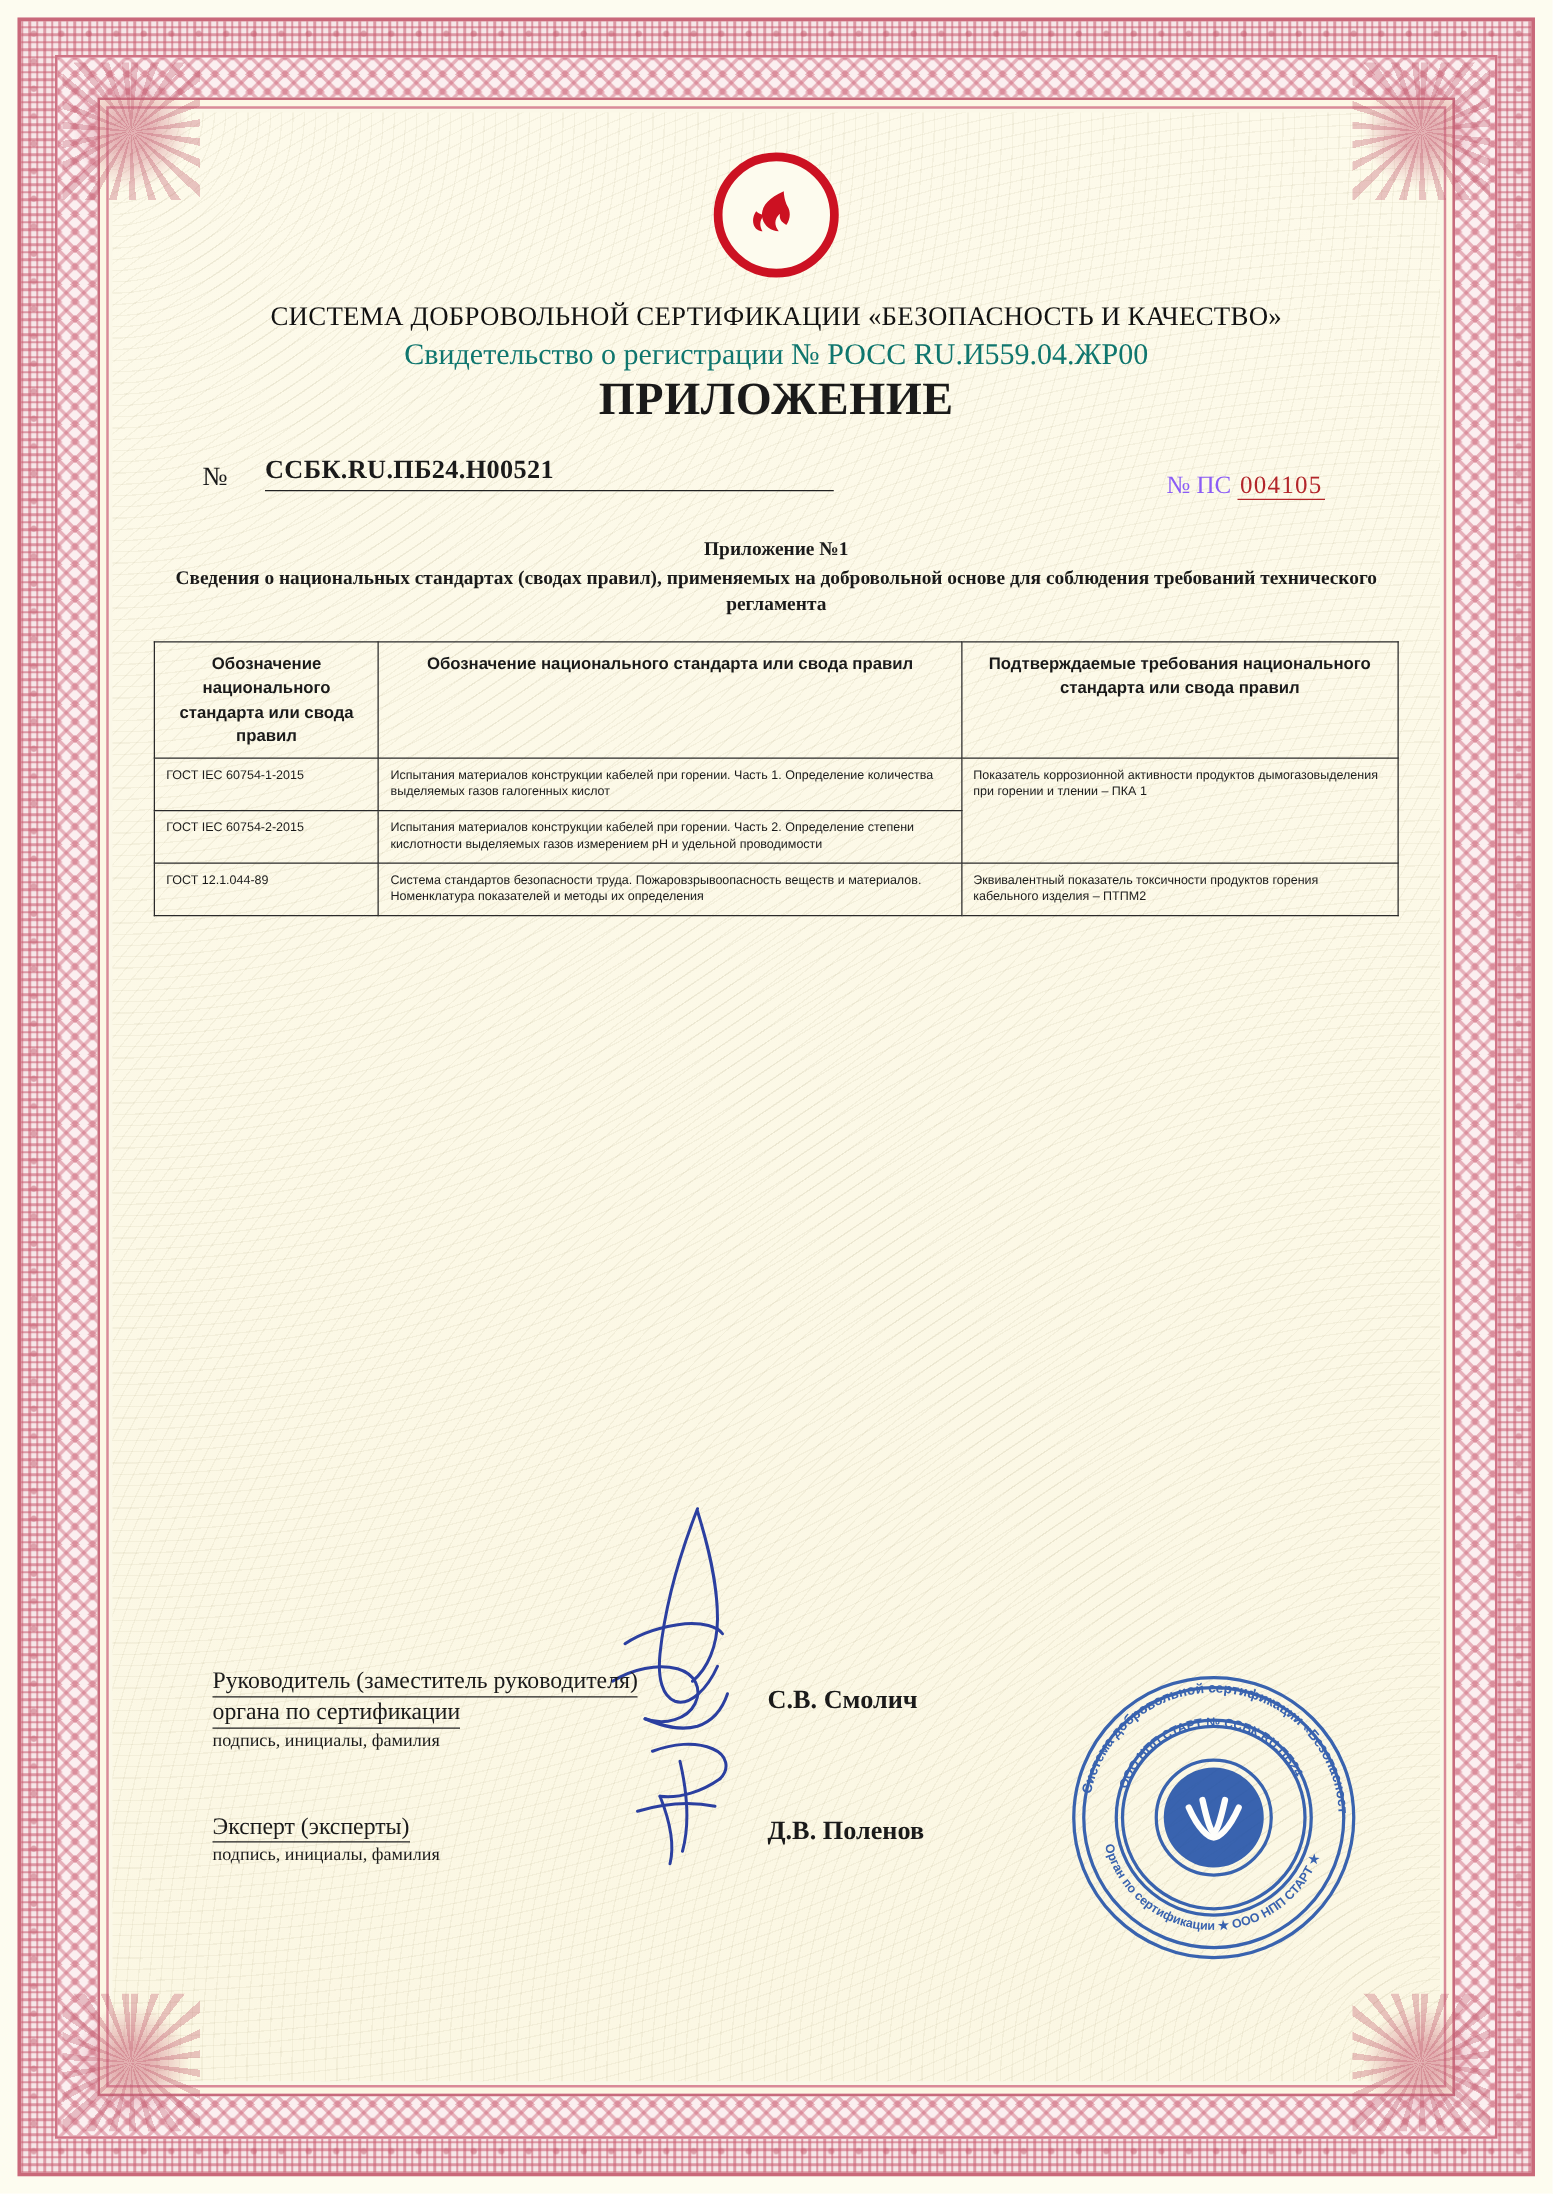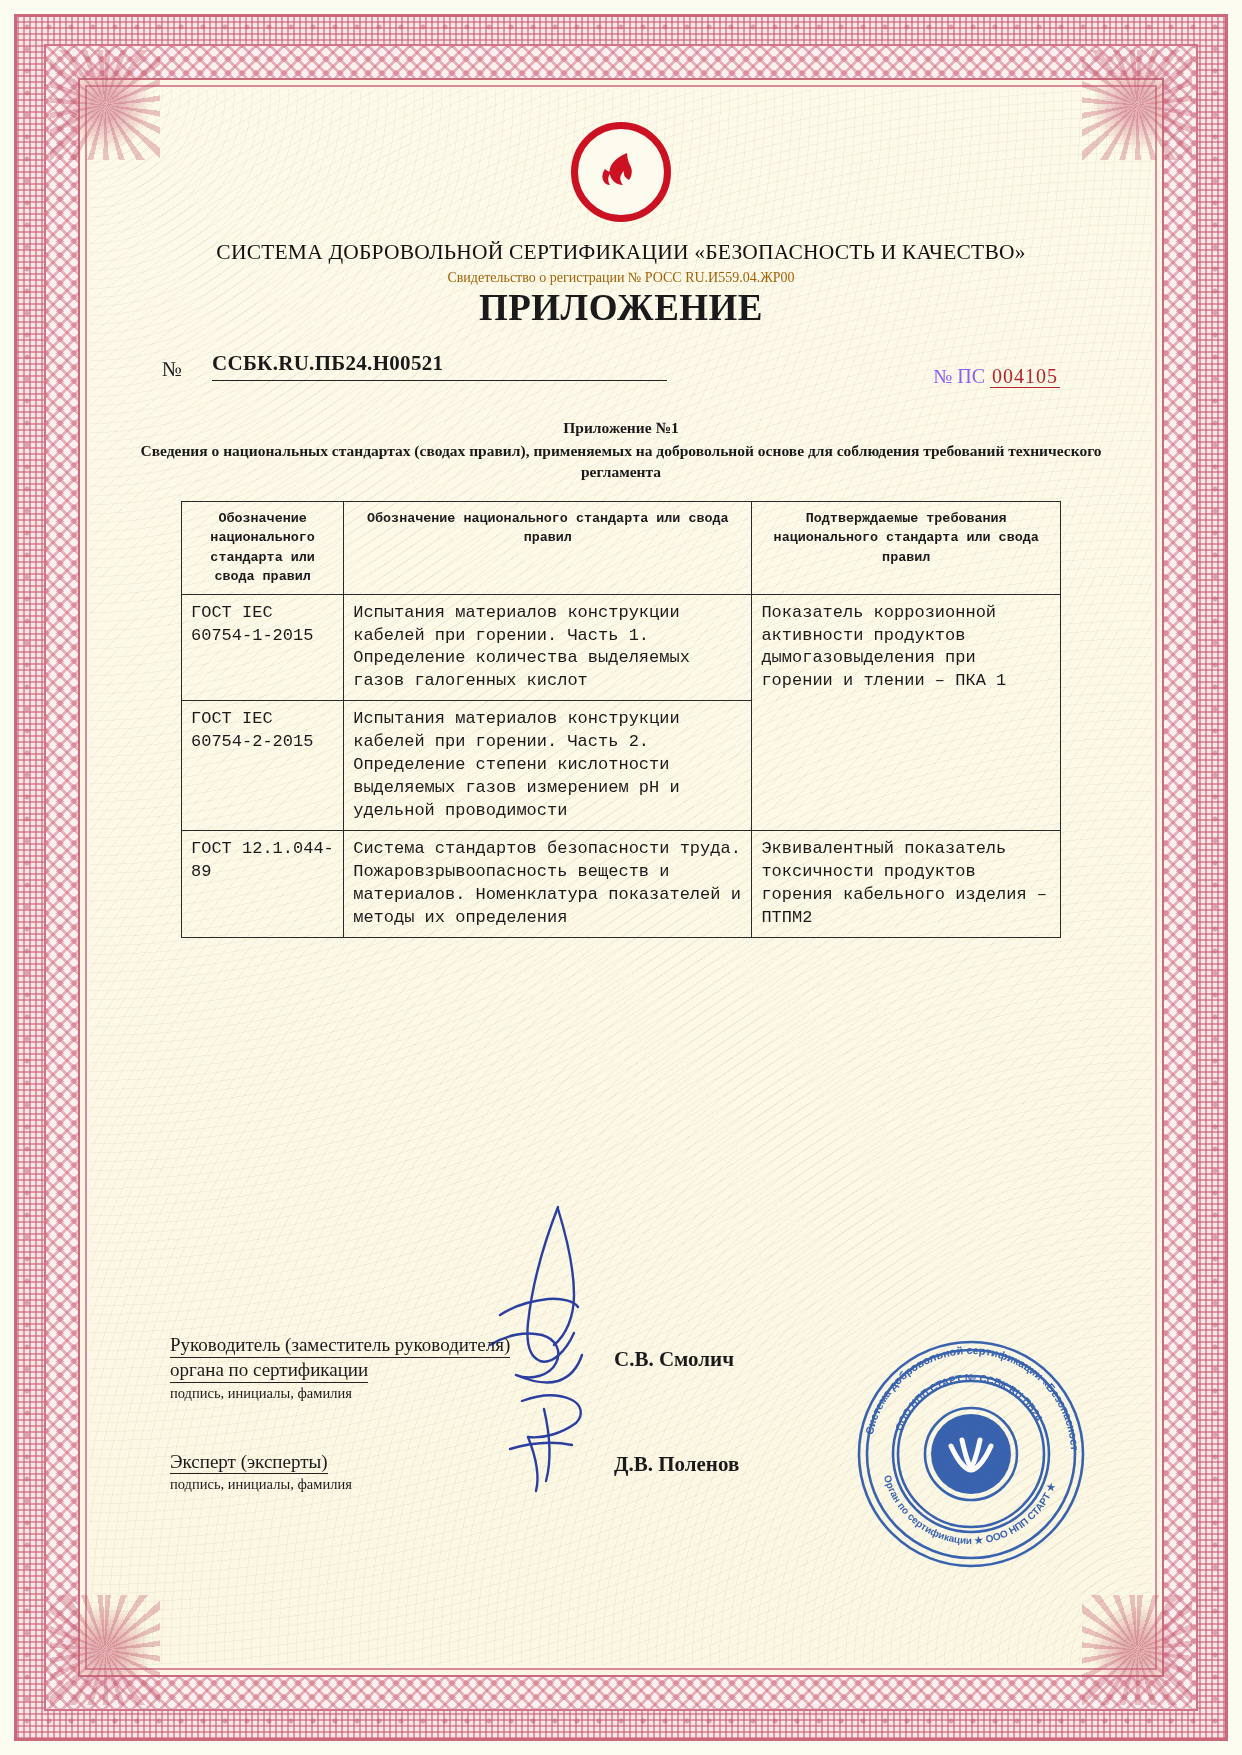--- a/index.html
+++ b/index.html
@@ -107,23 +107,23 @@
 
   .sys-title {
     text-align: center;
     font-size: 21.5px;
     letter-spacing: .2px;
     margin-top: 14px;
     color: #111;
   }
   .sys-sub {
     text-align: center;
-    font-size: 14px;
+    font-size: 24px;
     margin-top: 5px;
-    color: #a16207;
+    color: #0f766e;
   }
 
   .doc-title {
     text-align: center;
     font-weight: bold;
     font-size: 37px;
     letter-spacing: .5px;
   }
   .doc-title2 {
     text-align: center;
@@ -179,30 +179,30 @@
   .anno-sub {
     text-align: center;
     font-weight: bold;
     font-size: 15.5px;
     margin-top: 4px;
     line-height: 1.35;
     padding: 0 40px;
   }
 
   table.std {
-    width: 880px;
+    width: 996px;
     margin: 18px auto 0 auto;
     border-collapse: collapse;
-    font-family: Liberation Mono, monospace;
+    font-family: Liberation Sans, sans-serif;
   }
   table.std th, table.std td {
     border: 1.2px solid #2a2a2a;
     vertical-align: top;
     padding: 7px 9px;
-    font-size: 17px;
+    font-size: 10px;
     line-height: 1.35;
   }
   table.std th {
     text-align: center;
     font-weight: bold;
     font-size: 13.4px;
     line-height: 1.45;
   }
   table.std th.c1 { width: 150px; }
   table.std th.c2 { width: 420px; }

